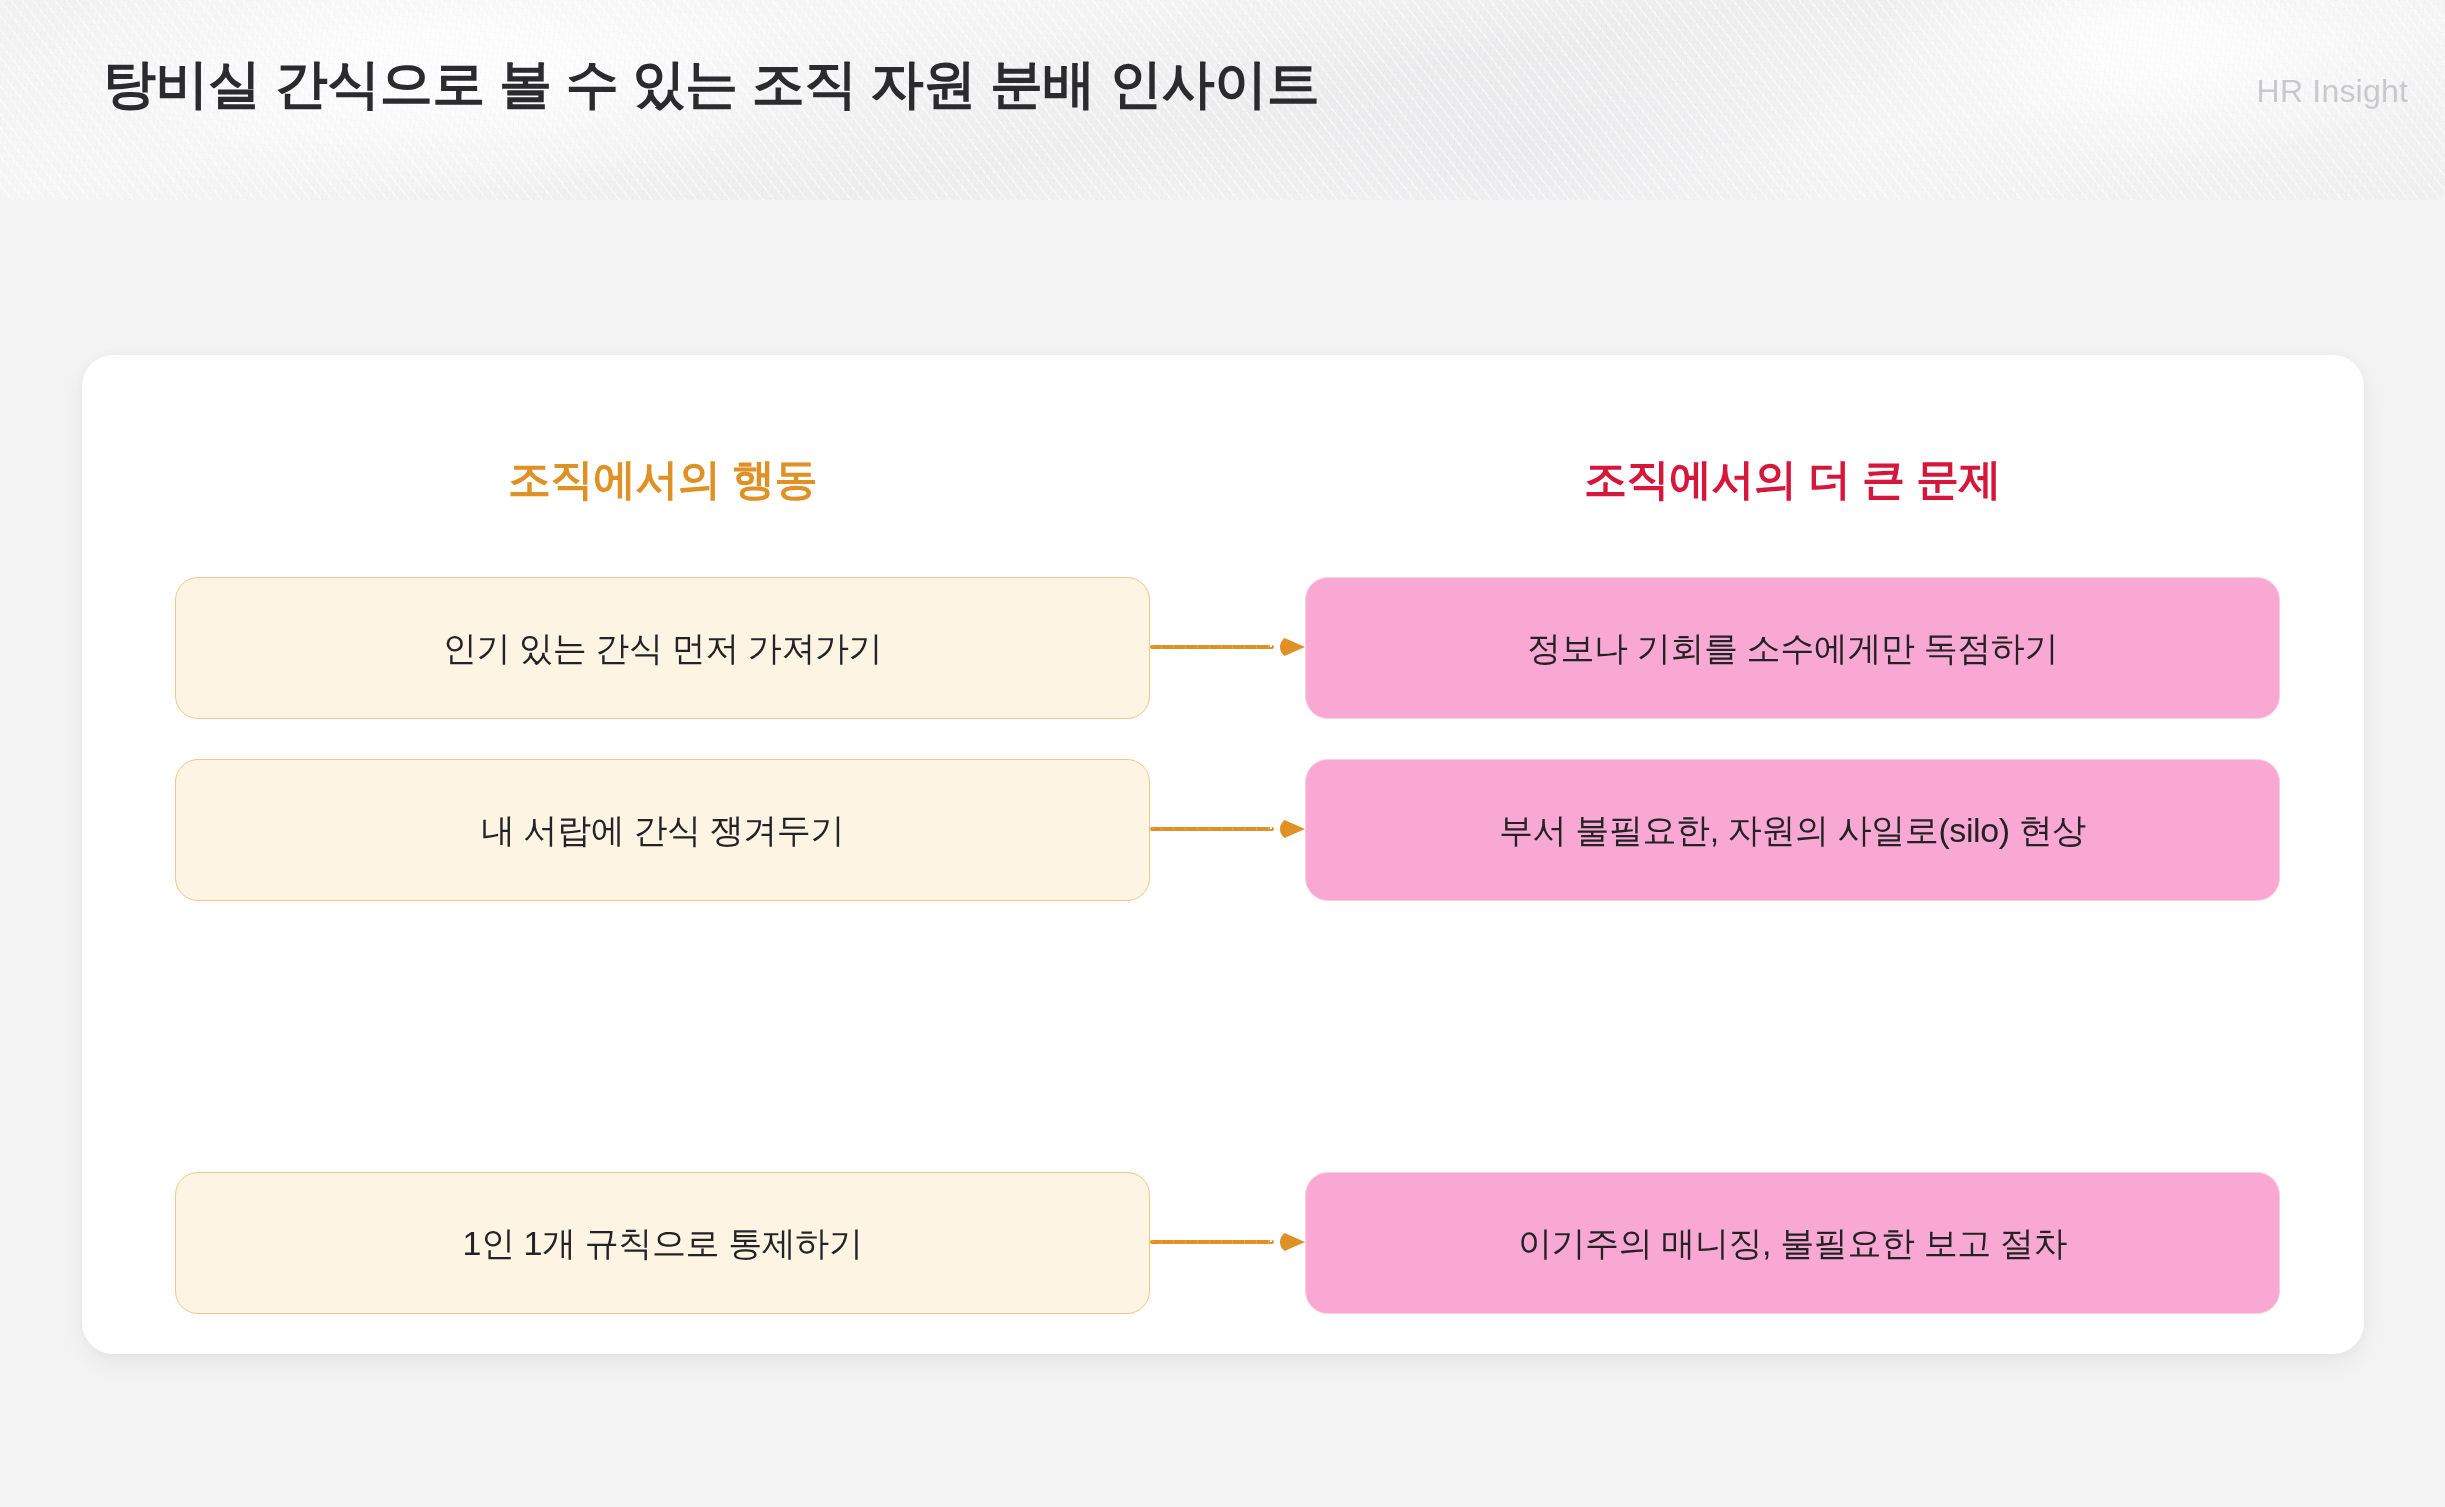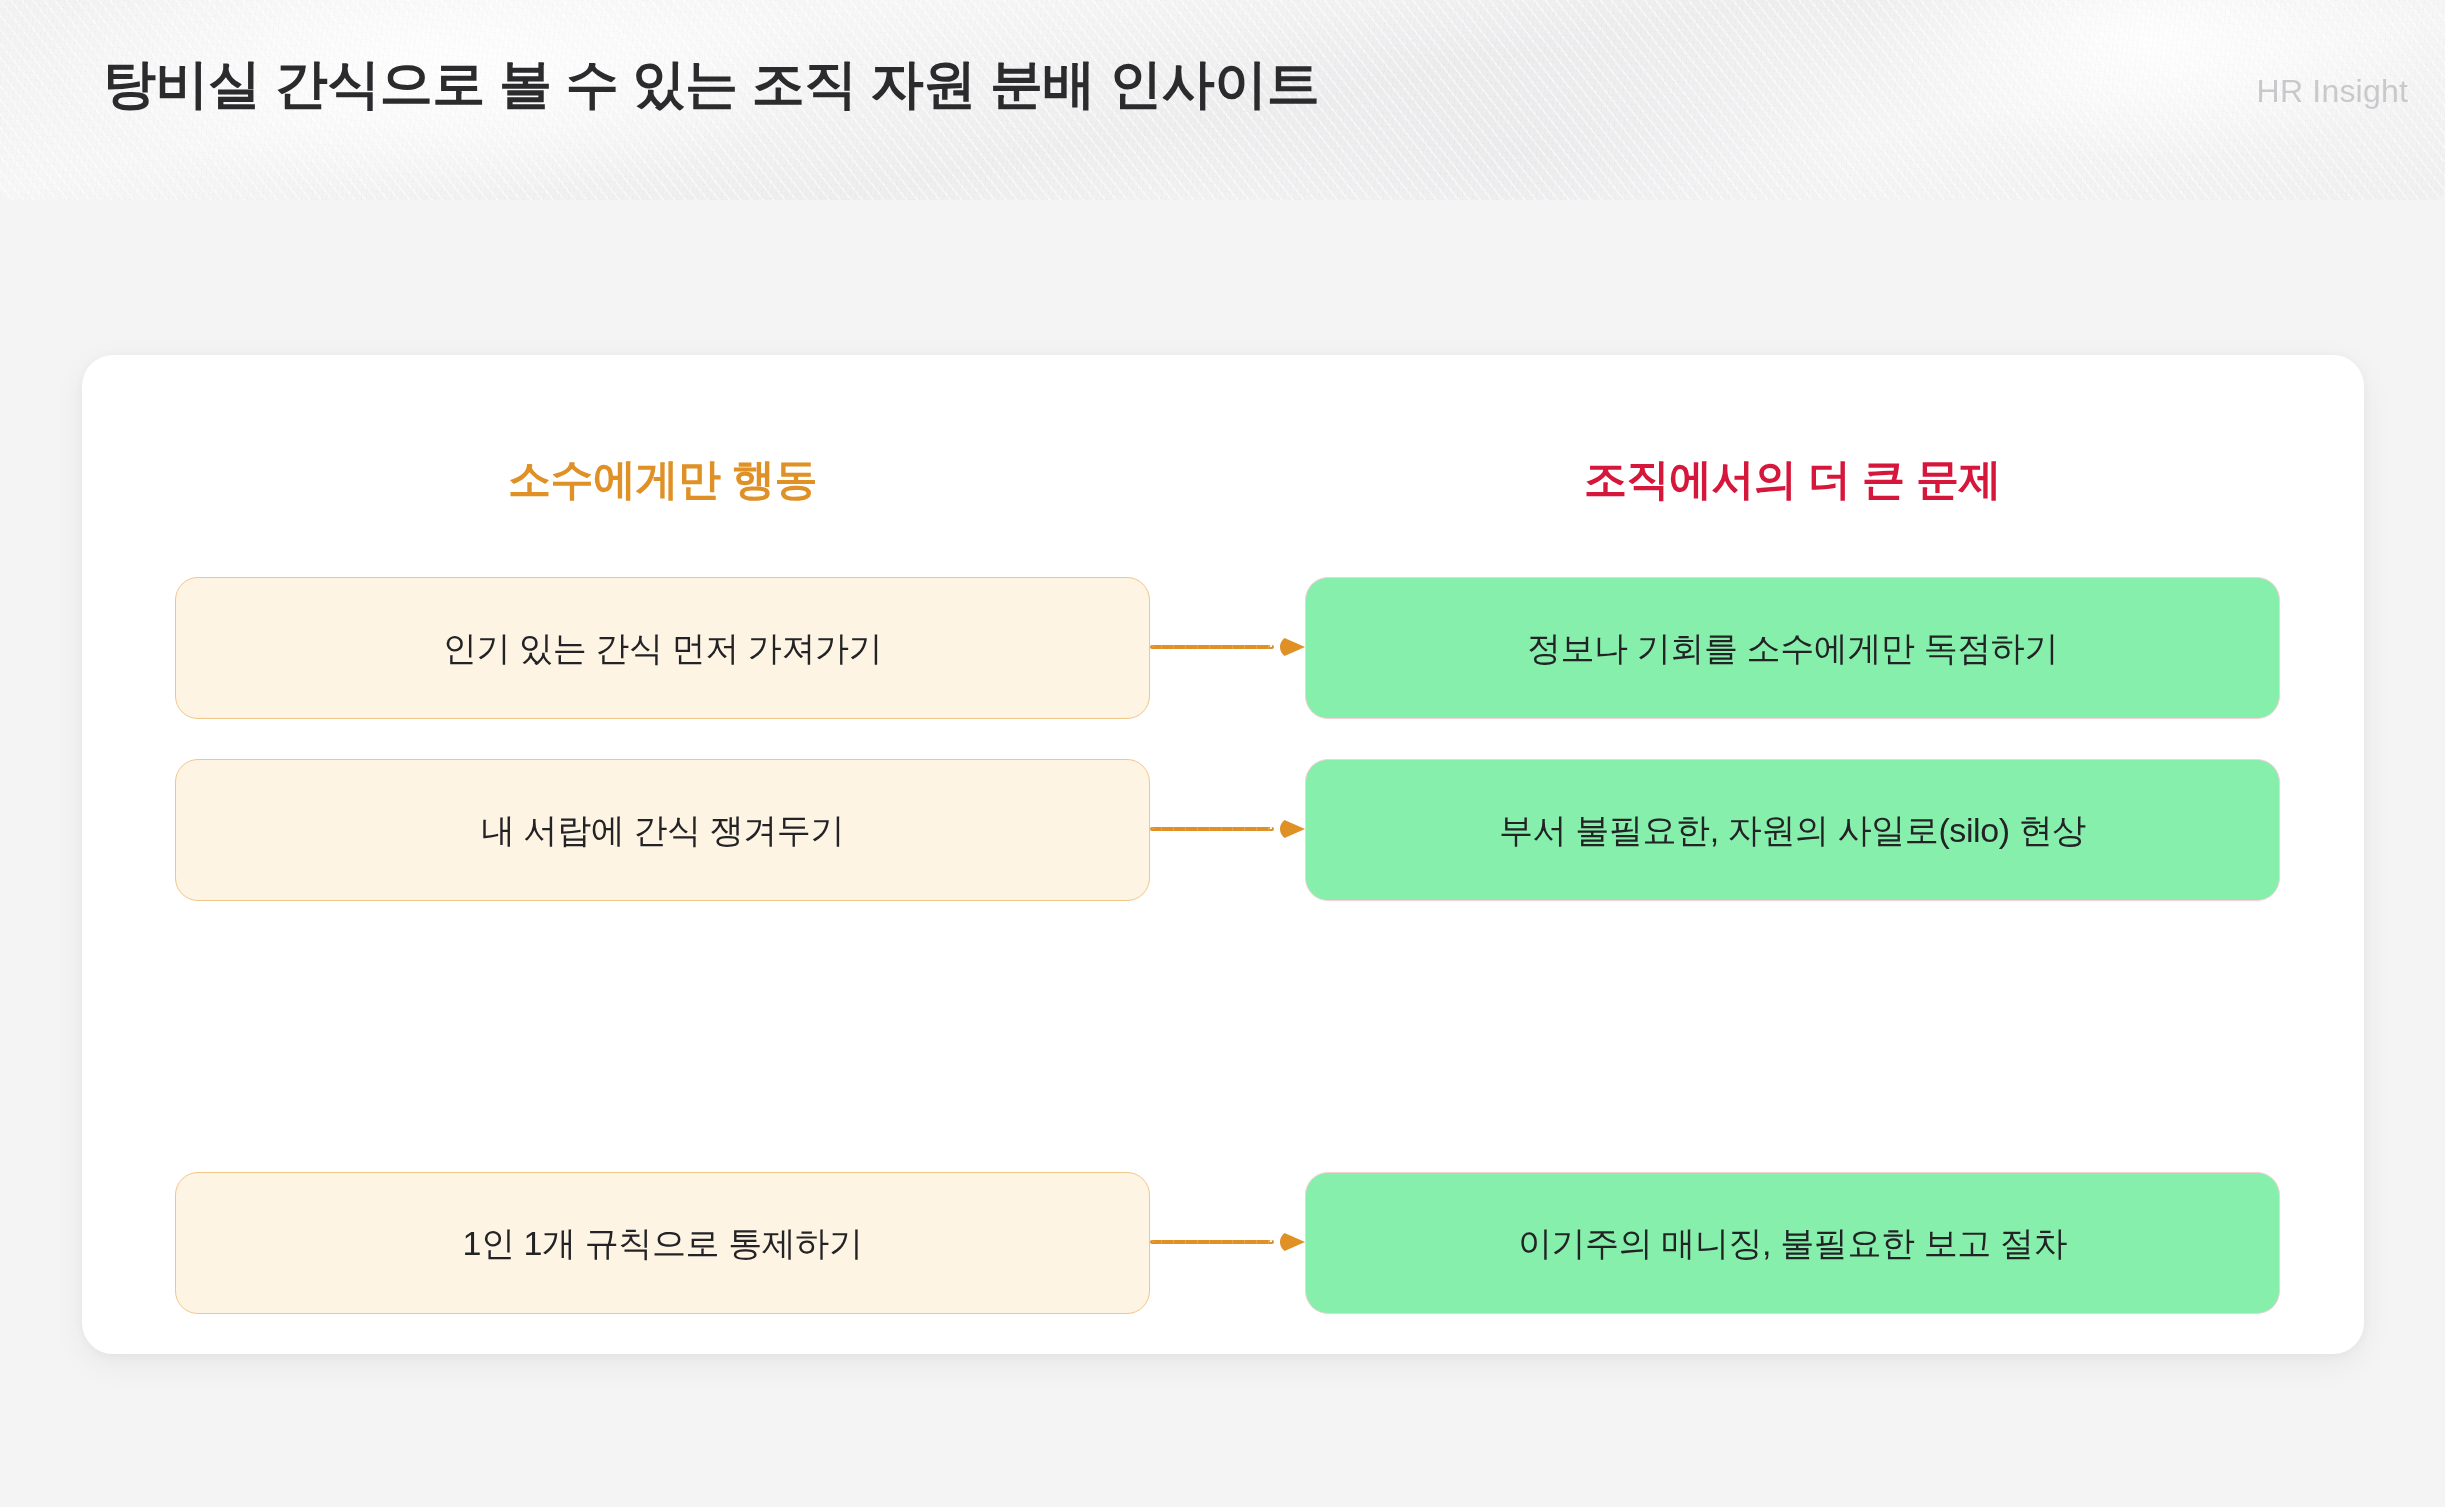--- a/index.html
+++ b/index.html
@@ -146,21 +146,21 @@
   .card.behavior {
     left: 175px;
     width: 975px;
     background: #fdf4e4;
     border-color: #f0c689;
   }
 
   .card.problem {
     left: 1305px;
     width: 975px;
-    background: #86efac;
+    background: #f9a8d4;
     border-color: #f9cfd6;
   }
 
   
   .connector {
     position: absolute;
     left: 1150px;
     top: 61px;
     width: 155px;
     height: 19.4px;
@@ -191,21 +191,21 @@
 
 <div class="slide">
 
   <div class="header">
     <div class="header-title">탕비실 간식으로 볼 수 있는 조직 자원 분배 인사이트</div>
     <div class="header-brand">HR Insight</div>
   </div>
 
   <div class="panel"></div>
 
-  <div class="col-heading left">소수에게만 행동</div>
+  <div class="col-heading left">조직에서의 행동</div>
   <div class="col-heading right">조직에서의 더 큰 문제</div>
 
   <div class="row" style="top:577px;">
     <div class="card behavior">
       <span class="card-text">인기 있는 간식 먼저 가져가기</span>
     </div>
     <div class="connector">
       <div class="dash-line"></div>
       <div class="arrow-head"></div>
     </div>

